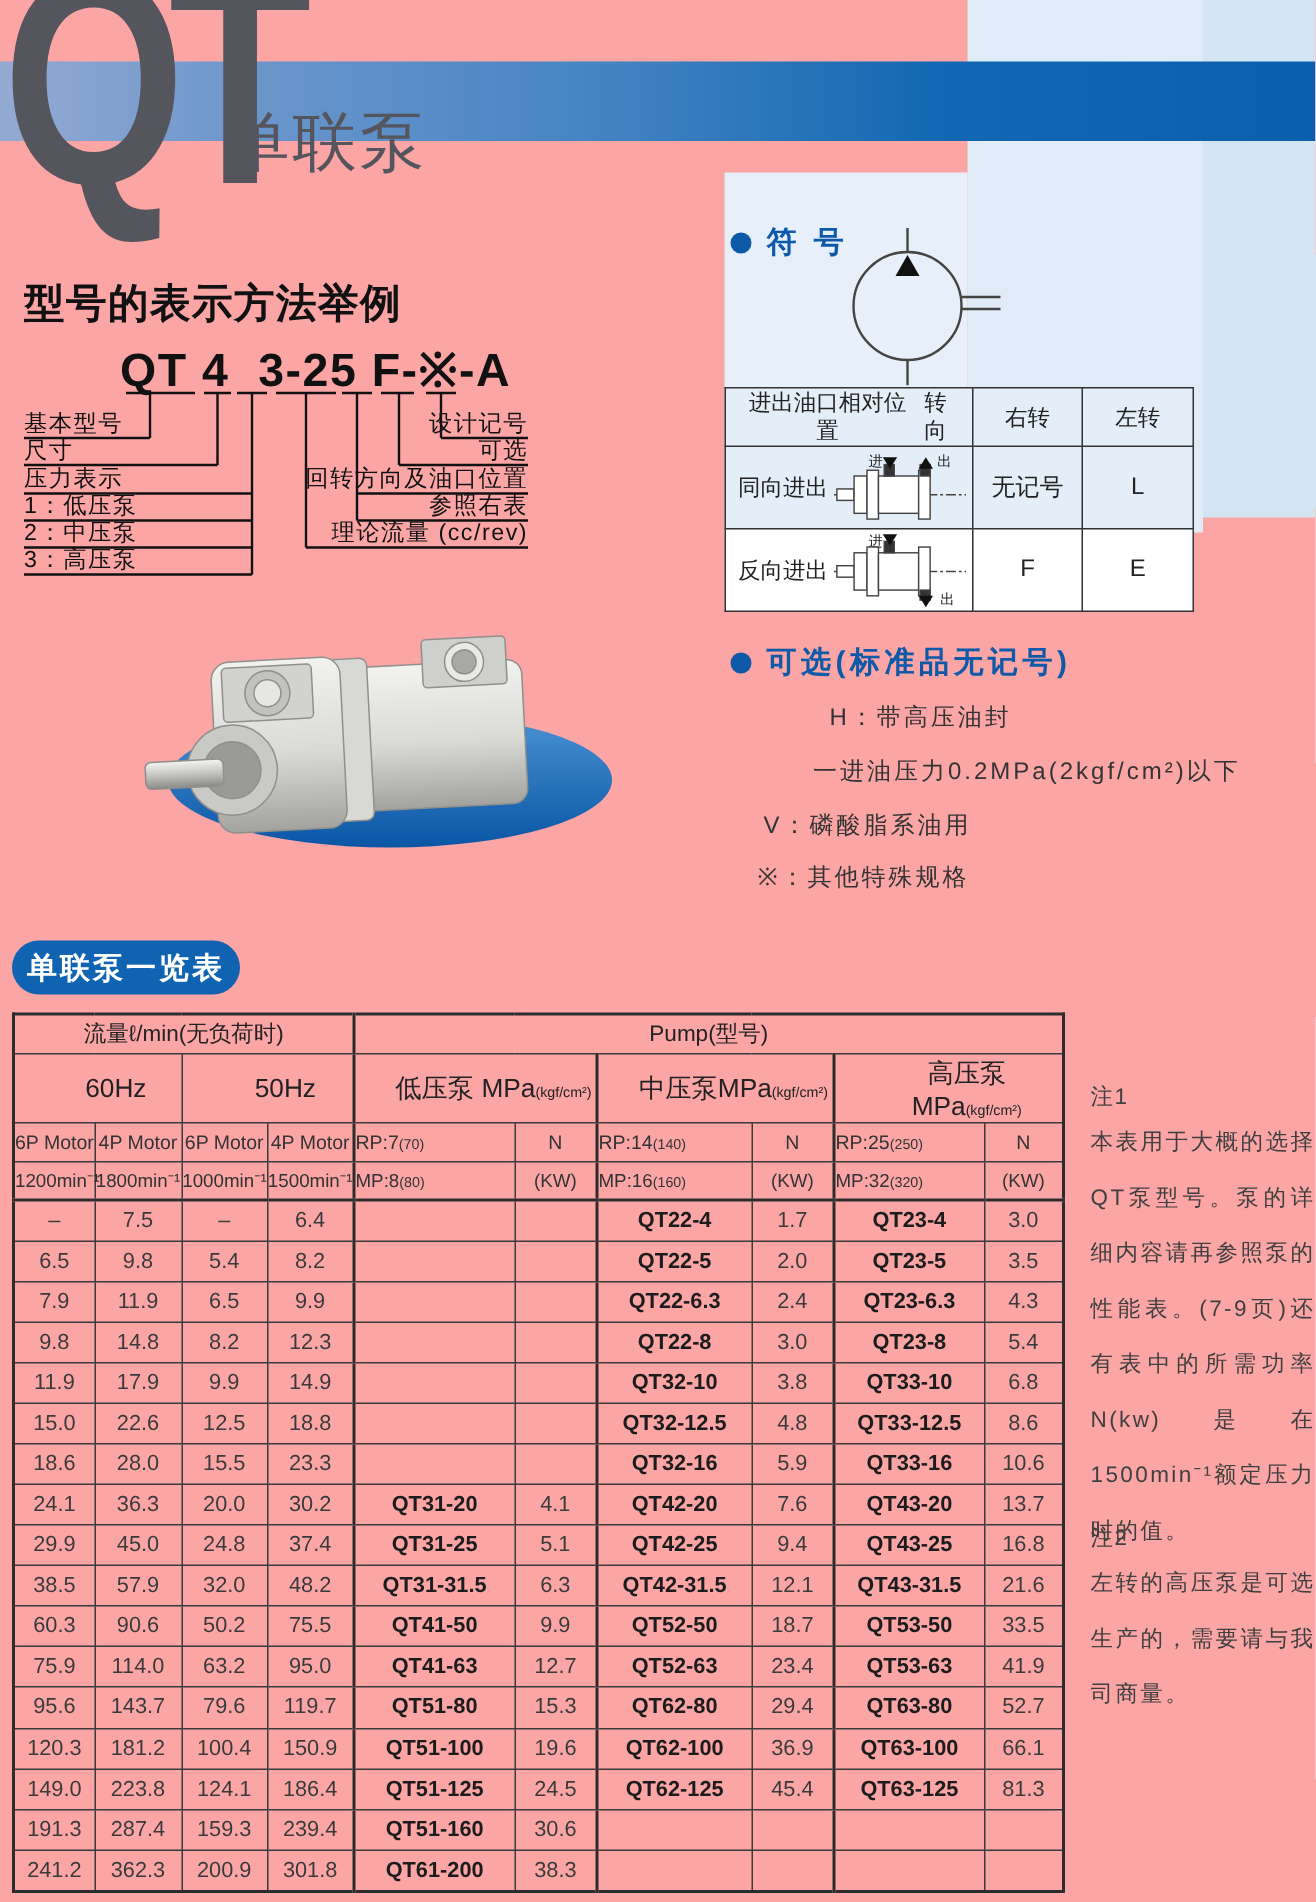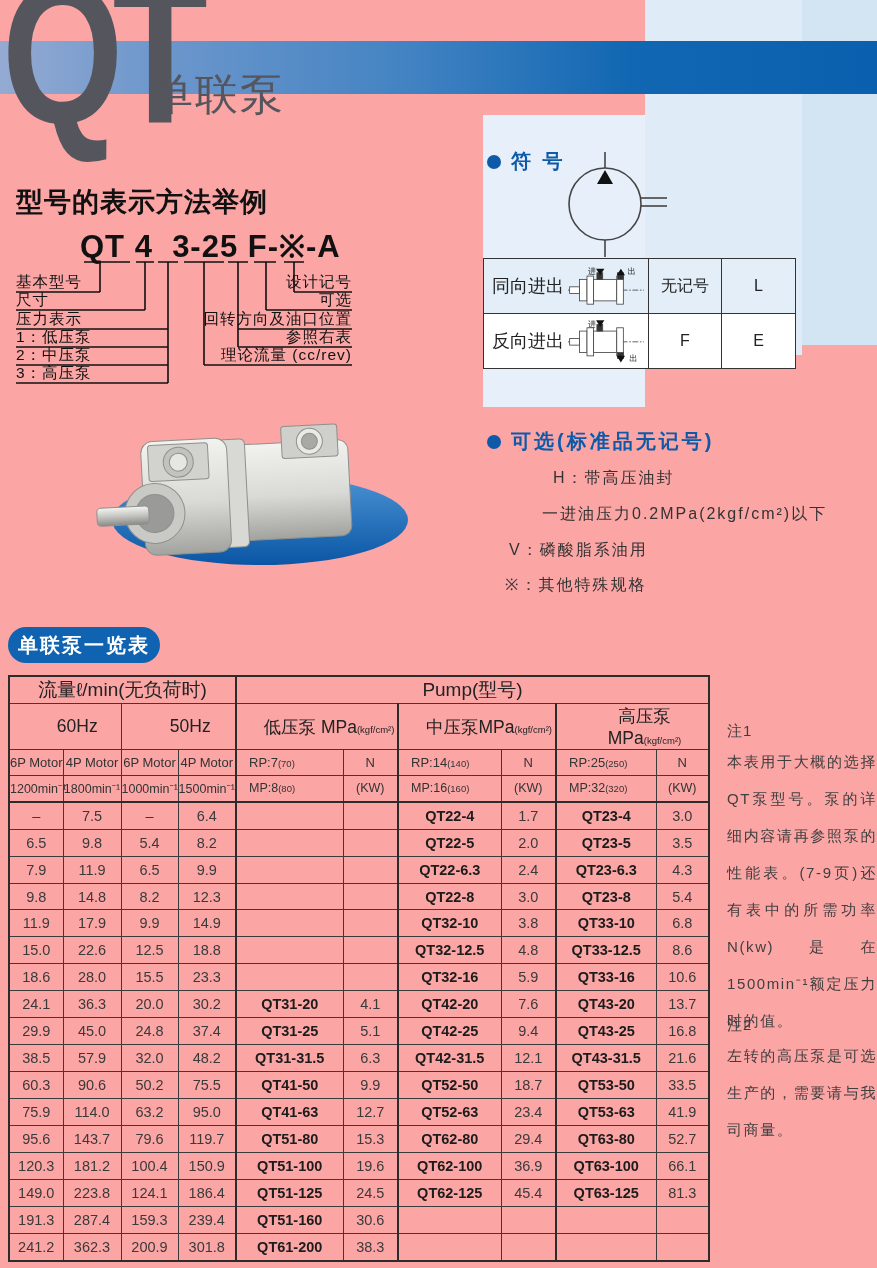--- a/index.html
+++ b/index.html
@@ -37,45 +37,45 @@
   .symbol-svg { position:absolute; left:555px; top:152px; }
 
   
   .ports { position:absolute; left:483px; top:258px; width:312px; border-collapse:collapse; table-layout:fixed; }
   .ports td { border:1.5px solid #333; font-size:15px; color:#222; text-align:center; vertical-align:middle; }
   .ports .hrow td { height:30px; background:#e3eef8; }
   .ports .r1 td { height:55px; background:#e3eef8; }
   .ports .r2 td { height:55px; background:#ffffff; }
   .ports .poslbl { display:flex; justify-content:space-between; padding:0 10px; }
   .ports .rowlab { display:flex; align-items:center; gap:4px; padding:0 4px 0 8px; }
-  .ports .rowlab .lt { font-size:18px; white-space:nowrap; }
+  .ports .rowlab .lt { font-size:15px; white-space:nowrap; }
   .ports .codecell { font-size:16px; }
 
   
   .opt-line { position:absolute; font-size:16px; color:#333; letter-spacing:2px; }
   .opt-key { display:inline-block; min-width:30px; }
 
   
   .badge { position:absolute; left:8px; top:627px; width:152px; height:36px; background:#0f63b0;
            border-radius:18px; color:#fff; font-size:20px; font-weight:800; letter-spacing:2px;
            display:flex; align-items:center; justify-content:center; }
 
   
   .ltable { position:absolute; left:8px; top:675px; width:700px; height:587px;
             border-collapse:collapse; table-layout:fixed; }
   .ltable th, .ltable td { border:1px solid #3b3b3b; font-weight:normal; text-align:center; vertical-align:middle; padding:0; }
   .ltable { border:2px solid #2c2c2c; }
   .ltable .sec { border-left:2px solid #2c2c2c; }
-  .ltable tr.h1 th { font-size:19px; height:26px; color:#222; }
+  .ltable tr.h1 th { font-size:15px; height:26px; color:#222; }
   .ltable tr.h2 th { font-size:17.5px; height:26px; color:#222;padding-left:24px; }
   .ltable tr.h3 th, .ltable tr.h4 th { font-size:13px; height:26px; color:#333; }
   .ltable tr.h4 th { border-bottom:2px solid #2c2c2c; font-size:12.5px; }
   .ltable .gname { font-size:15.5px; }
   .ltable .usub { font-size:9.5px; }
-  .ltable .lft { text-align:left; padding-left:12px; }
+  .ltable .lft { text-align:left; }
   .ltable td { font-size:14.5px; color:#3a3a3a; }
   .ltable td.model { font-weight:700; color:#1c1c1c; }
 
   
   .note { position:absolute; left:727px; width:150px; font-size:15px; color:#3f3f3f; }
   .note .ntitle { margin-bottom:2px; letter-spacing:1px; }
   .note p { line-height:37px; letter-spacing:1.6px; text-align:justify; }
 </style>
 </head>
 <body>
@@ -166,20 +166,30 @@
     <path d="M50 18 L58 32 L42 32 Z" fill="#111"></path>
   </svg>
 
   <table class="ports">
     <colgroup>
         <col style="width:165px">
         <col style="width:73px">
         <col style="width:74px">
       </colgroup>
     <tbody>
+        <tr class="hrow">
+      <td>
+        <div class="poslbl">
+          <span>进出油口相对位置</span>
+          <span>转向</span>
+        </div>
+      </td>
+      <td>右转</td>
+      <td>左转</td>
+    </tr>
     <tr class="r1">
       <td>
         <div class="rowlab">
           <span class="lt">同向进出</span>
           <svg width="92" height="50" viewBox="0 0 92 50">
             <text x="24" y="10" font-size="10" fill="#222">进</text>
             <text x="72" y="10" font-size="10" fill="#222">出</text>
             <g stroke="#444" stroke-width="1" fill="#fff">
               <line x1="0" y1="30" x2="92" y2="30" stroke-dasharray="7 2 2 2"></line>
               <rect x="2" y="26" width="12" height="8"></rect>

